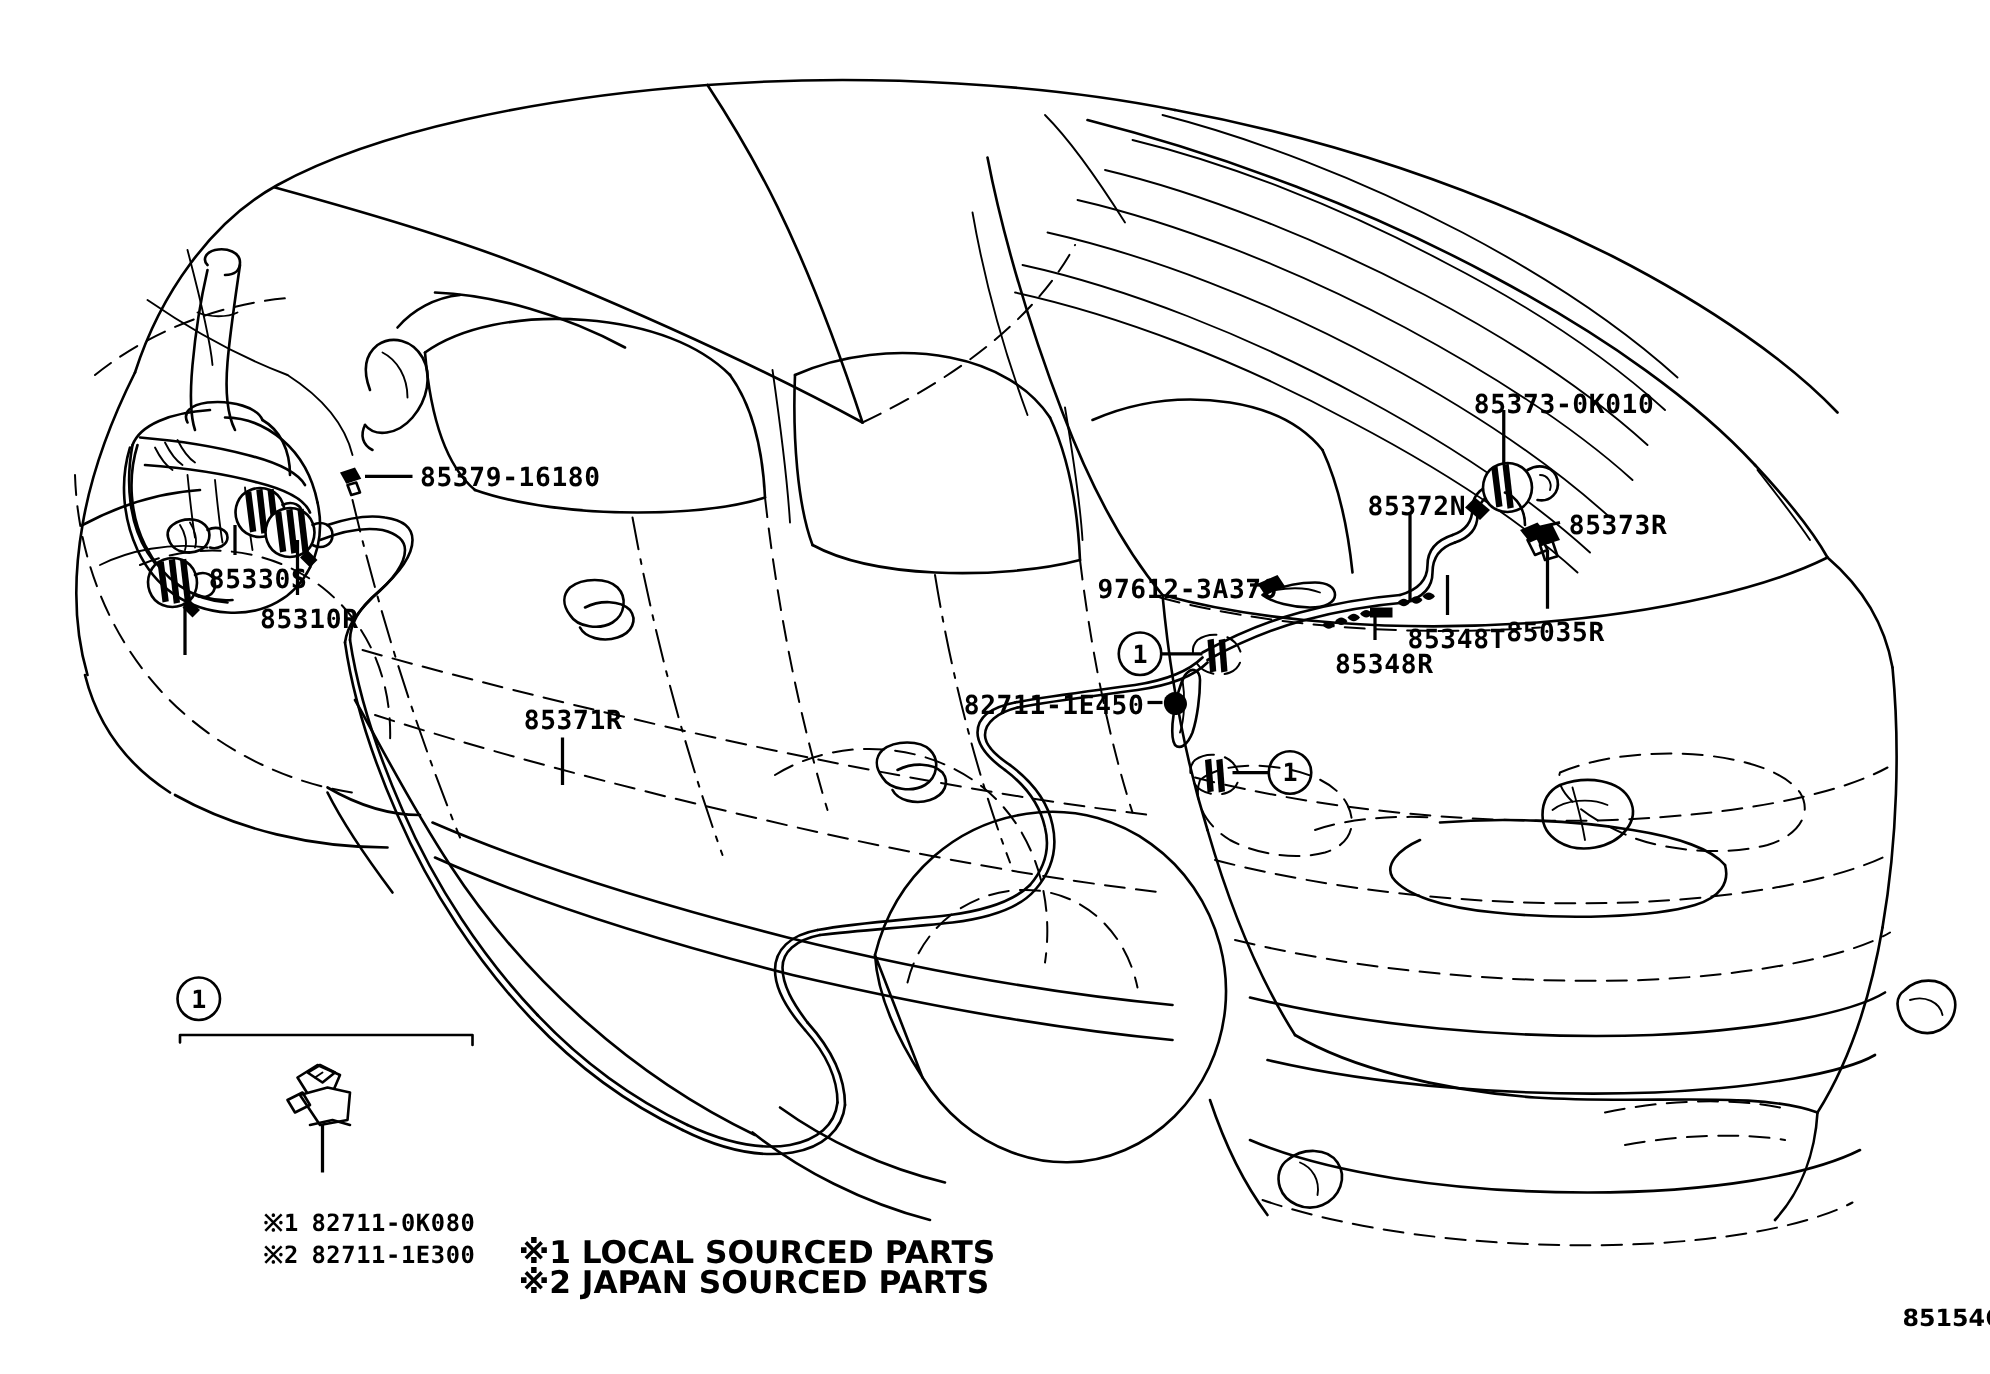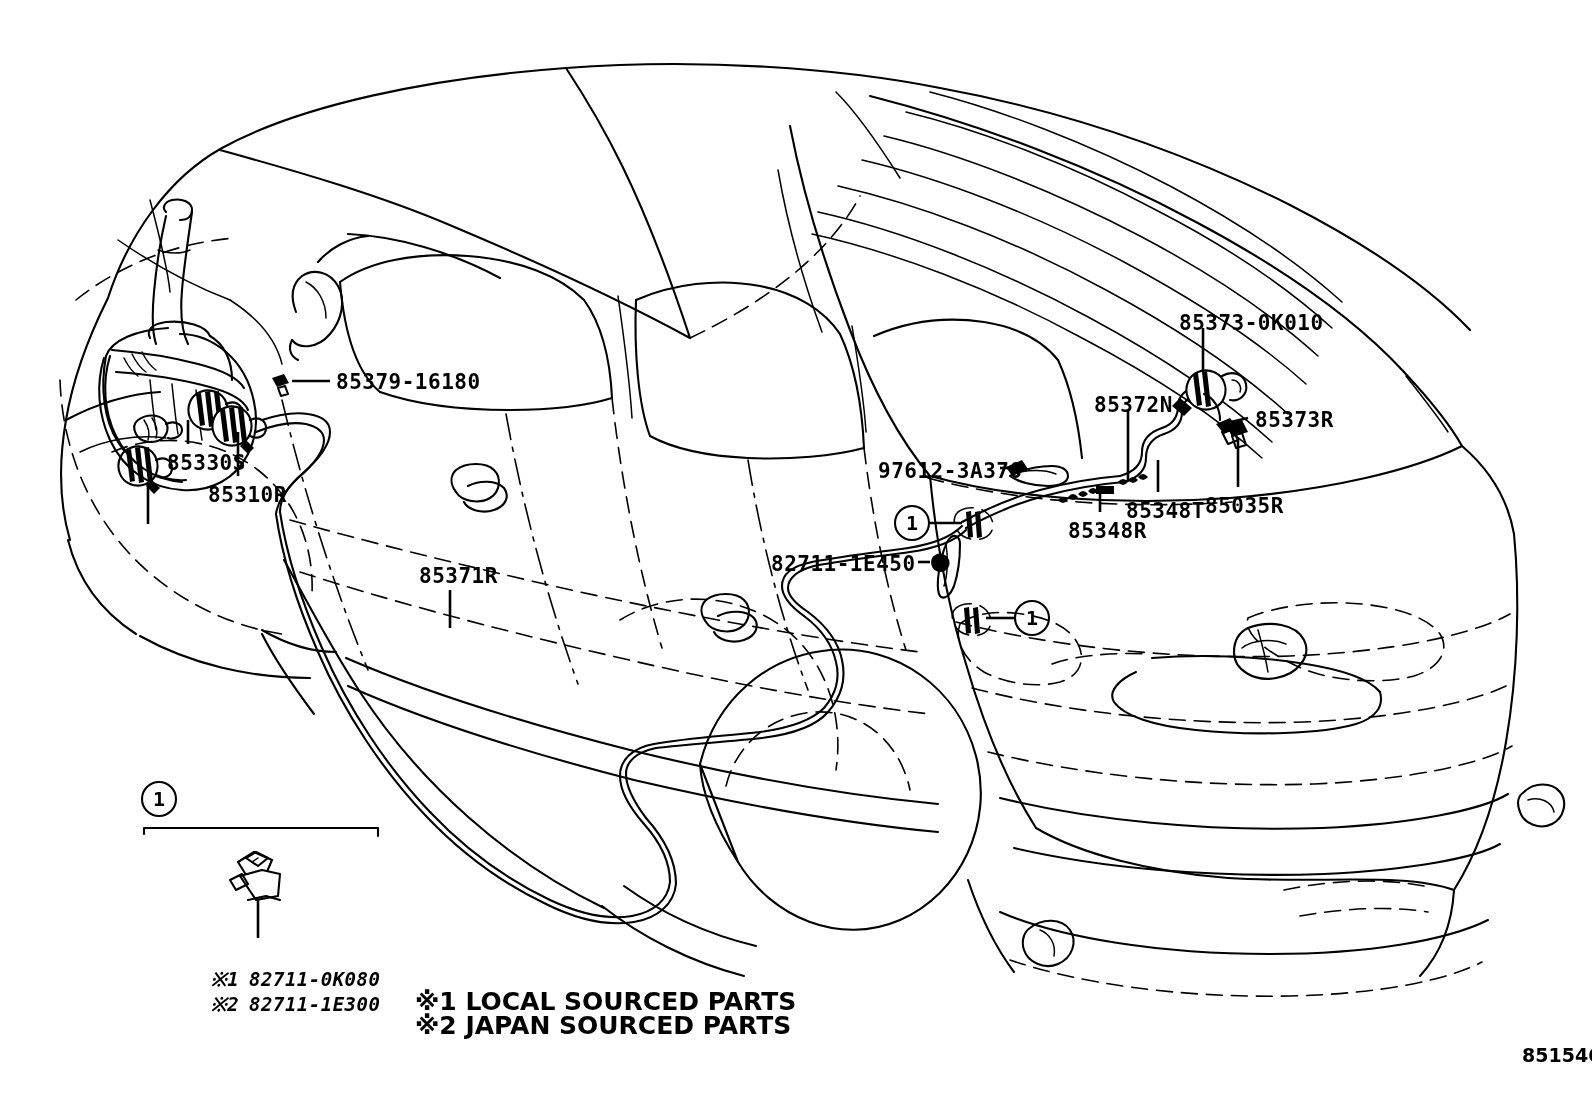--- a/index.html
+++ b/index.html
@@ -13,21 +13,21 @@
   .lbl{
     position:absolute;
     font-family:"DejaVu Sans Mono","Liberation Mono",monospace;
     font-weight:bold;
     font-size:21px;
     letter-spacing:0.5px;
     white-space:pre;
     line-height:1.25;
     color:#000;
   }
-  .lbl.small{font-size:19px;font-style:italic;}
+  .lbl.small{font-size:19px;}
   .note{
     position:absolute;
     font-family:"DejaVu Sans","Liberation Sans",sans-serif;
     font-weight:bold;font-size:25px;white-space:pre;line-height:1.45;
   }
   .figno{
     position:absolute;
     font-family:"DejaVu Sans","Liberation Sans",sans-serif;
     font-weight:bold;font-size:19px;margin-left:44px;
   }

